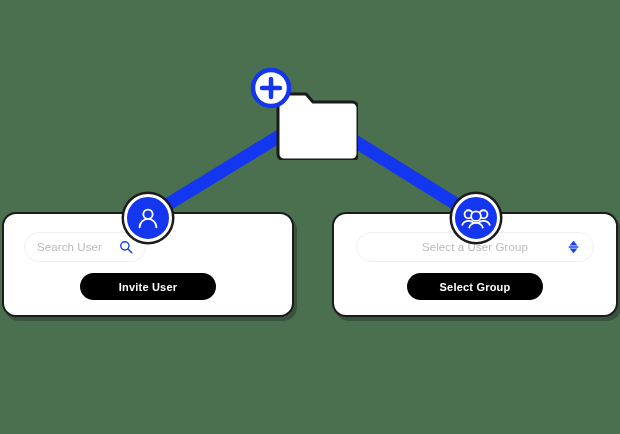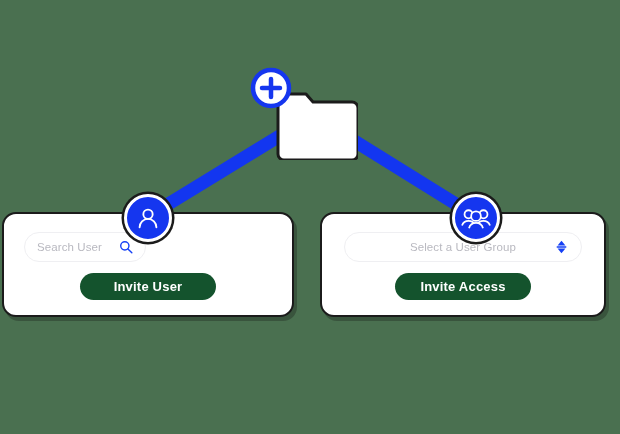--- a/index.html
+++ b/index.html
@@ -86,21 +86,21 @@
     z-index: 2;
     box-sizing: border-box;
   }
   #card-user {
     left: 2px;
     top: 212px;
     width: 292px;
     height: 105px;
   }
   #card-group {
-    left: 320px;
+    left: 332px;
     top: 212px;
     width: 286px;
     height: 105px;
   }
 
   .card-fields {
     display: flex;
     gap: 12px;
     padding: 18px 20px 0 20px;
     box-sizing: border-box;
@@ -140,23 +140,23 @@
     letter-spacing: 0.1px;
   }
 
   .card-action {
     display: flex;
     justify-content: center;
     margin-top: 11px;
   }
   .invite-btn {
     border: none;
-    background: #14532d;
+    background: #000000;
     color: #ffffff;
-    font-size: 13px;
+    font-size: 11px;
     font-weight: bold;
     font-family: "Liberation Sans", sans-serif;
     border-radius: 15px;
     height: 27px;
     cursor: pointer;
     padding: 0 14px;
     letter-spacing: 0.2px;
   }
   #btn-invite-user  { width: 136px; }
   #btn-invite-group { width: 136px; }
@@ -233,18 +233,18 @@
         <svg class="stepper-icon" viewBox="0 0 14 18" width="11" height="15">
           <path d="M7 1 L12 7 H2 Z" fill="#1540f5"></path>
           <path d="M7 17 L12 11 H2 Z" fill="#1540f5"></path>
           <path d="M1.5 9 H12.5" stroke="#1540f5" stroke-width="1.6" stroke-linecap="round"></path>
         </svg>
       </div>
 
     </div>
 
     <div class="card-action">
-      <button id="btn-invite-group" class="invite-btn">Invite Access</button>
+      <button id="btn-invite-group" class="invite-btn">Select Group</button>
     </div>
 
   </div>
 
 </div>
 
 </body></html>

